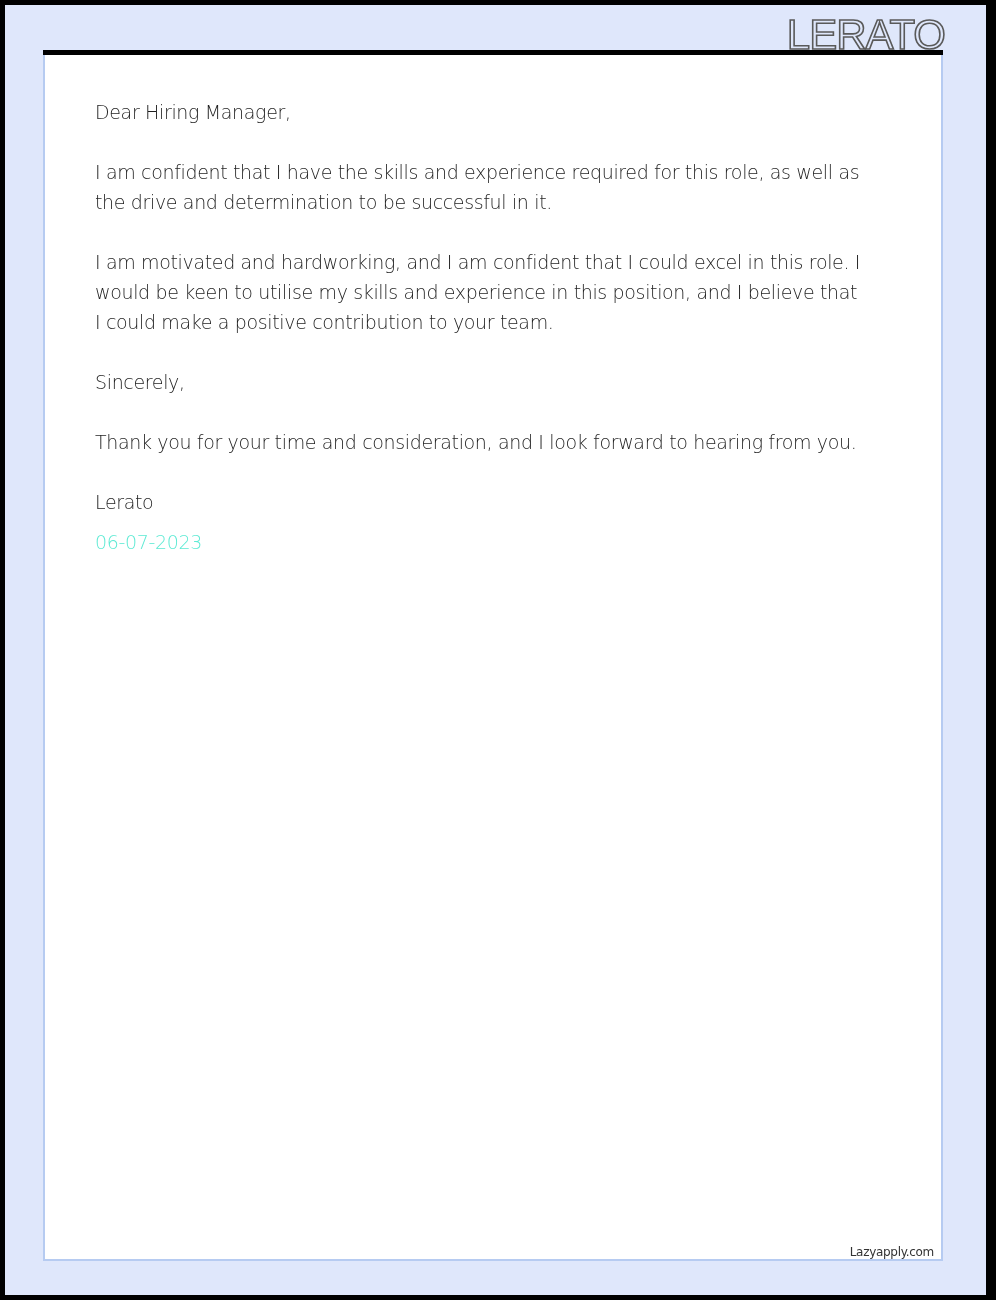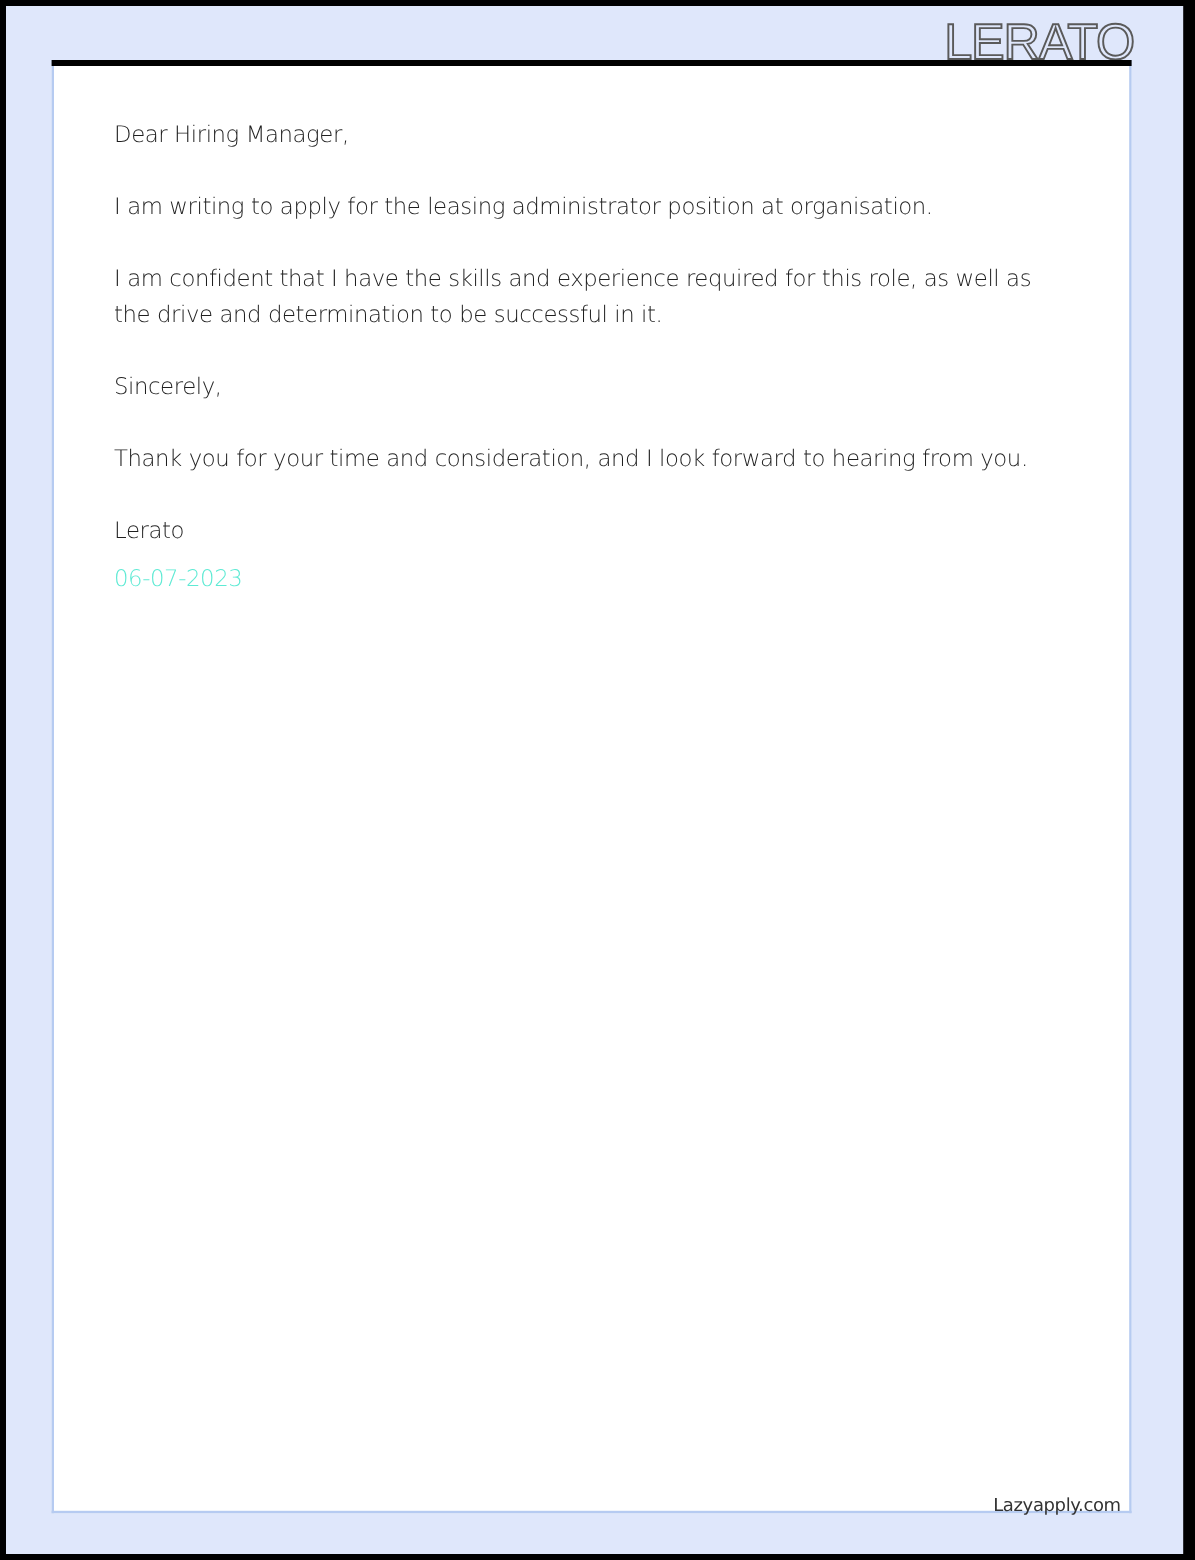--- a/index.html
+++ b/index.html
@@ -34,34 +34,34 @@
       font-size: 19px; line-height: 30px; color: #1f1f1f;
       font-family: "DejaVu Sans", sans-serif;
       font-weight: 300;
       letter-spacing: -0.35px;
     }
     .letter p { margin: 0 17px 30px 0; }
     .letter p.sign { margin-bottom: 10px; }
     .date { color: #5eead4; }
     .footer {
       position: absolute; right: 62px; top: 1245px;
-      font-size: 15px; color: #333; letter-spacing: -0.3px;
+      font-size: 12px; color: #333; letter-spacing: -0.3px;
     }
   </style>
 </head>
 <body>
 
 <div class="frame"></div>
 <div class="brand">LERATO</div>
 <div class="page"></div>
 <div class="topbar"></div>
 
 <div class="letter">
   <p>Dear Hiring Manager,</p>
-  <p>I am writing to apply for the leasing administrator position at organisation.</p>
   <p>I am confident that I have the skills and experience required for this role, as well as the drive and determination to be successful in it.</p>
+  <p>I am motivated and hardworking, and I am confident that I could excel in this role. I would be keen to utilise my skills and experience in this position, and I believe that I could make a positive contribution to your team.</p>
   <p>Sincerely,</p>
   <p>Thank you for your time and consideration, and I look forward to hearing from you.</p>
   <p class="sign">Lerato</p>
   <p class="date">06-07-2023</p>
 </div>
 
 <div class="footer">Lazyapply.com</div>
 
 </body></html>

